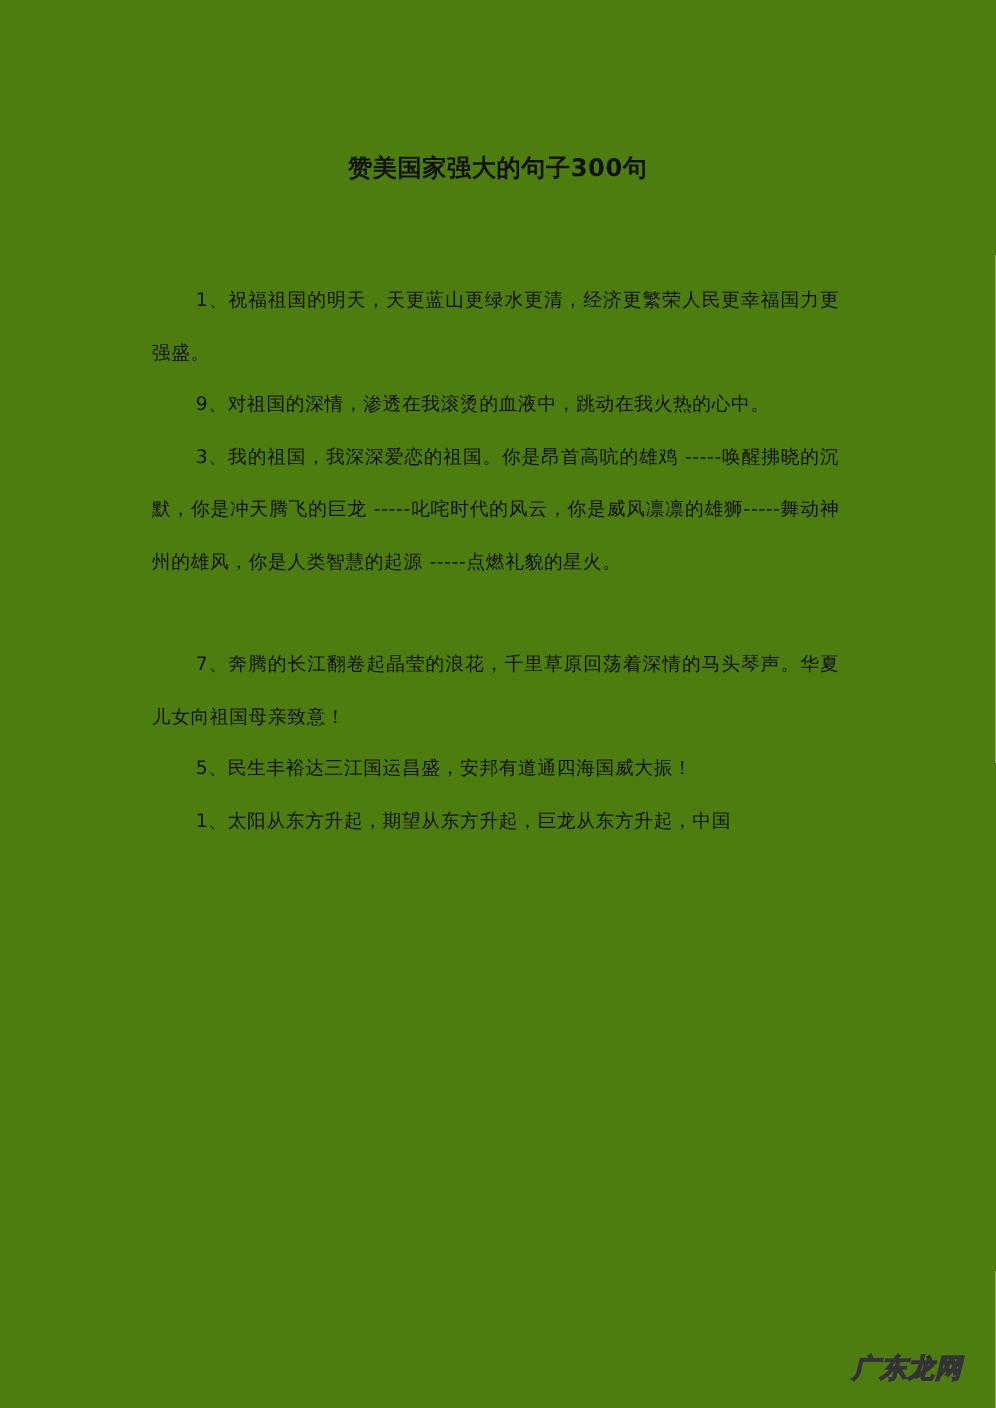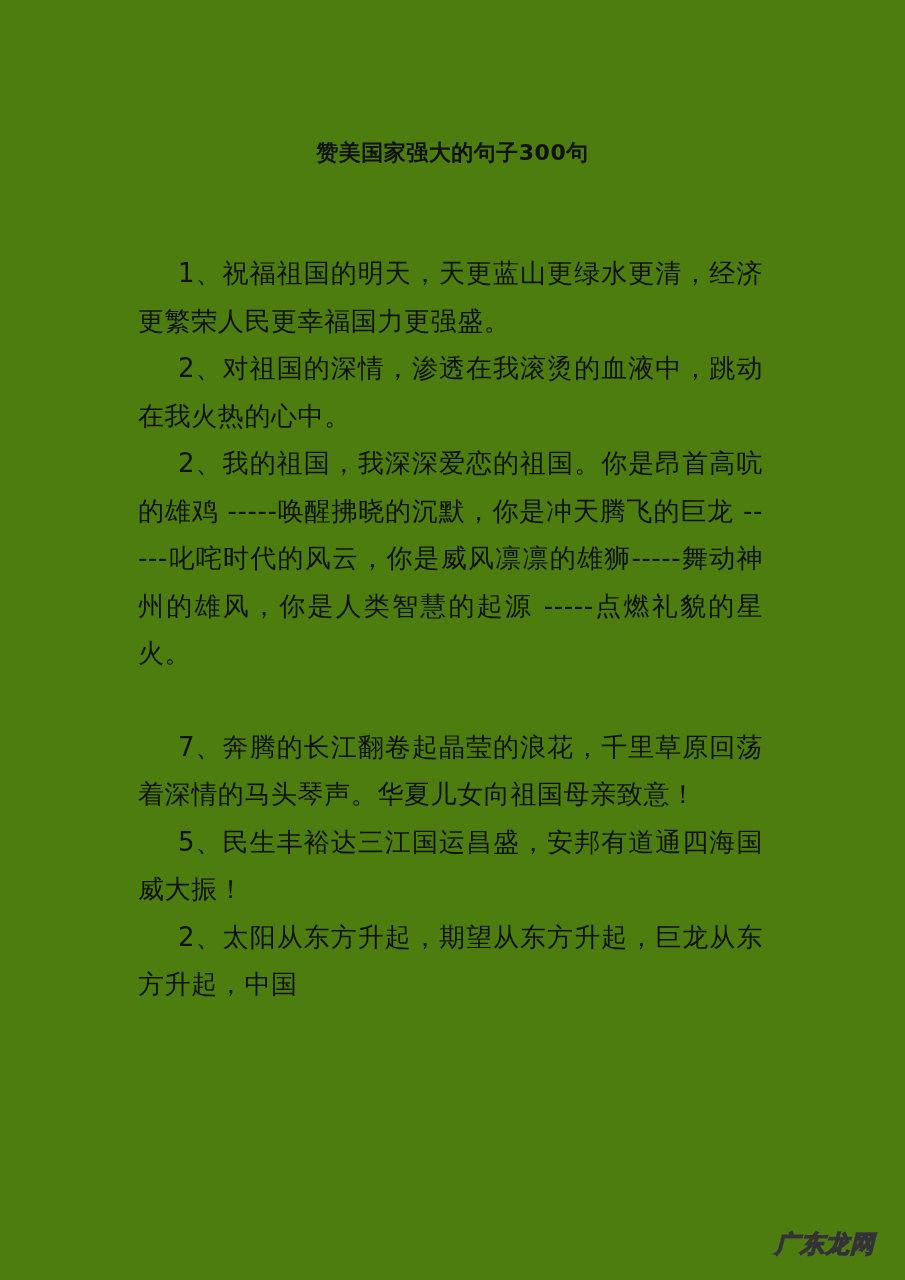--- a/index.html
+++ b/index.html
@@ -34,21 +34,21 @@
       letter-spacing: 0.5px;
       color: #111;
     }
     .content {
       position: absolute;
       left: 138px;
       top: 250px;
       width: 625px;
     }
     .para {
-      font-size: 26px;
+      font-size: 17px;
       line-height: 47.5px;
       text-indent: 40px;
       margin: 0;
       letter-spacing: 0.6px;
       text-align: justify;
       white-space: normal;
       word-break: break-all;
     }
     .gap {
       height: 46px;
@@ -67,22 +67,22 @@
     }
   </style>
 </head>
 <body>
 
 <div class="page">
   <div class="doc-title">赞美国家强大的句子300句</div>
 
   <div class="content">
     <p class="para">1、祝福祖国的明天，天更蓝山更绿水更清，经济更繁荣人民更幸福国力更强盛。</p>
-    <p class="para">2、对祖国的深情，渗透在我滚烫的血液中，跳动在我火热的心中。</p>
-    <p class="para">2、我的祖国，我深深爱恋的祖国。你是昂首高吭的雄鸡 -----唤醒拂晓的沉默，你是冲天腾飞的巨龙 -----叱咤时代的风云，你是威风凛凛的雄狮-----舞动神州的雄风，你是人类智慧的起源 -----点燃礼貌的星火。</p>
+    <p class="para">9、对祖国的深情，渗透在我滚烫的血液中，跳动在我火热的心中。</p>
+    <p class="para">3、我的祖国，我深深爱恋的祖国。你是昂首高吭的雄鸡 -----唤醒拂晓的沉默，你是冲天腾飞的巨龙 -----叱咤时代的风云，你是威风凛凛的雄狮-----舞动神州的雄风，你是人类智慧的起源 -----点燃礼貌的星火。</p>
     <div class="gap"></div>
     <p class="para">7、奔腾的长江翻卷起晶莹的浪花，千里草原回荡着深情的马头琴声。华夏儿女向祖国母亲致意！</p>
     <p class="para">5、民生丰裕达三江国运昌盛，安邦有道通四海国威大振！</p>
-    <p class="para">2、太阳从东方升起，期望从东方升起，巨龙从东方升起，中国</p>
+    <p class="para">1、太阳从东方升起，期望从东方升起，巨龙从东方升起，中国</p>
   </div>
 
   <div class="watermark">广东龙网</div>
 </div>
 
 </body></html>

